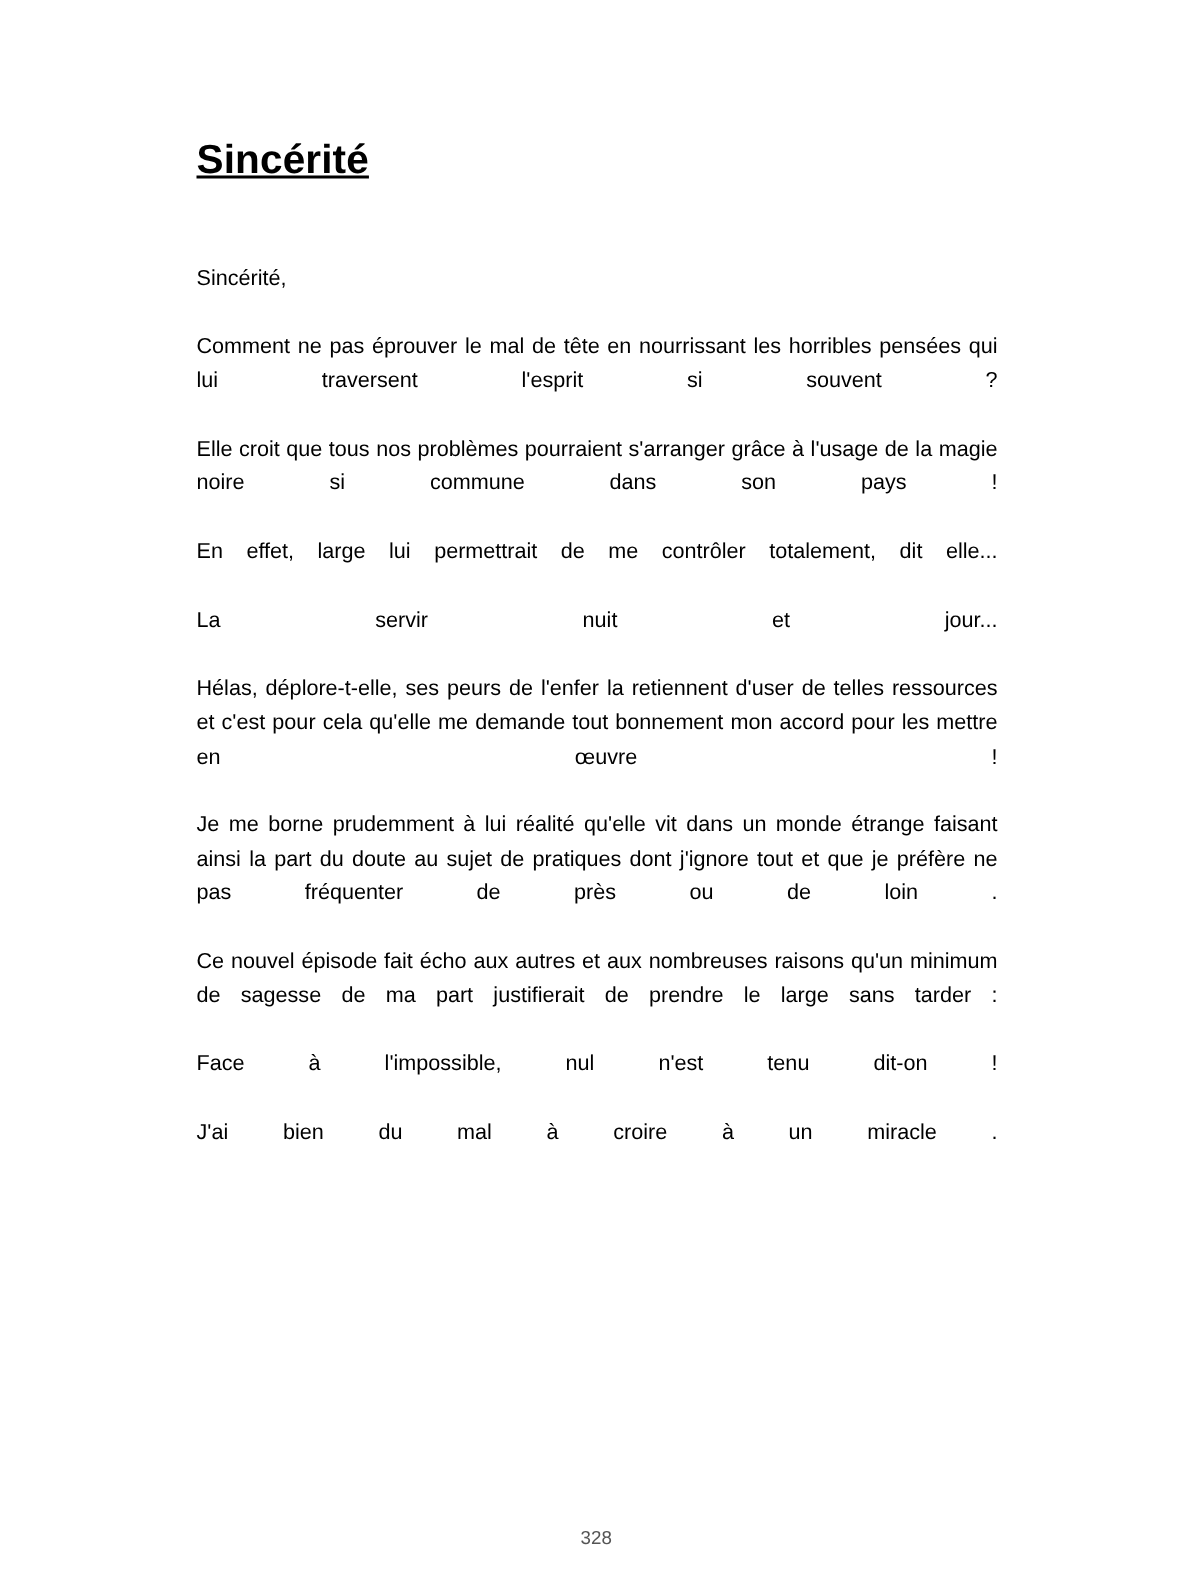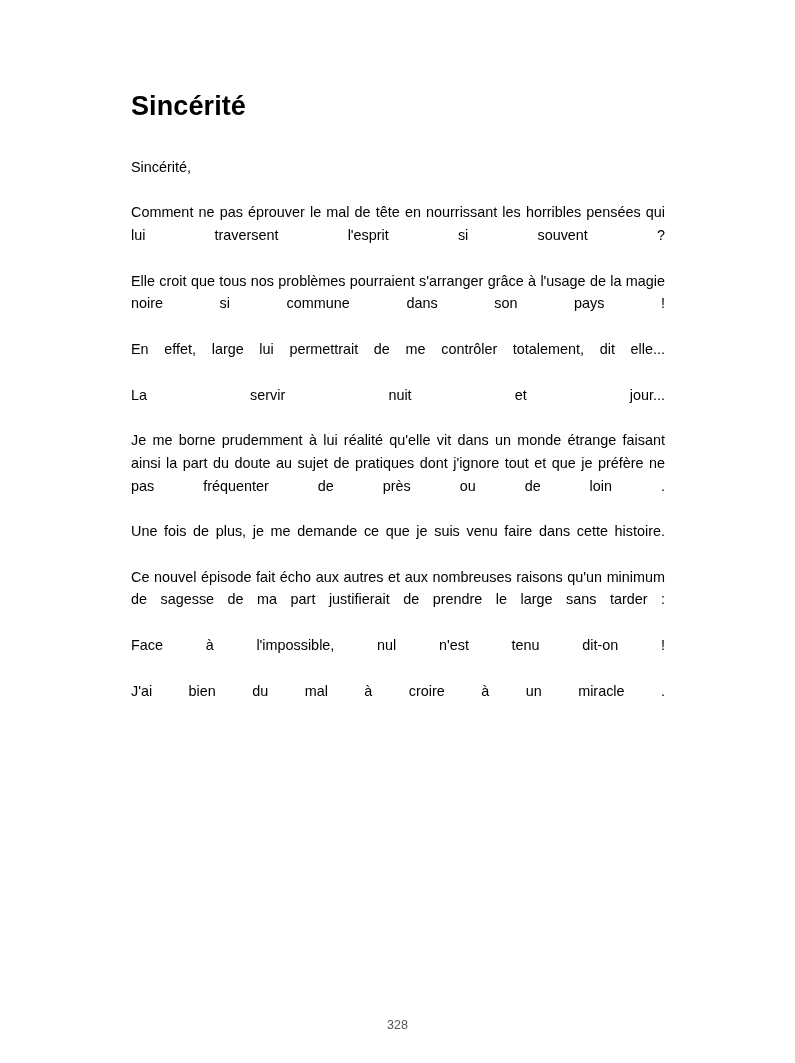--- a/index.html
+++ b/index.html
@@ -26,22 +26,23 @@
   .content {
     position: absolute;
     left: 131px;
     top: 92px;
     width: 534px;
   }
   .doc-title {
     font-size: 27px;
     font-weight: bold;
     line-height: 1.1;
-    margin: 0 0 34px 0;
+    margin: 0 0 53px 0;
     letter-spacing: 0.1px;
+    text-decoration: underline;
   }
   .body-text p {
     margin: 0 0 0.5px 0;
     font-size: 14.4px;
     line-height: 22.6px;
     text-align: justify;
     text-justify: inter-word;
     -webkit-hyphens: none;
     hyphens: none;
   }
@@ -66,22 +67,22 @@
 
 <div class="page">
   <div class="content">
     <h1 class="doc-title">Sincérité</h1>
     <div class="body-text">
       <p>Sincérité,</p>
       <p>Comment ne pas éprouver le mal de tête en nourrissant les horribles pensées qui lui traversent l'esprit si souvent ?</p>
       <p>Elle croit que tous nos problèmes pourraient s'arranger grâce à l'usage de la magie noire si commune dans son pays !</p>
       <p>En effet, large lui permettrait de me contrôler totalement, dit elle...</p>
       <p>La servir nuit et jour...</p>
+      <p>Hélas, déplore-t-elle, ses peurs de l'enfer la retiennent d'user de telles ressources et c'est pour cela qu'elle me demande tout bonnement mon accord pour les mettre en œuvre !</p>
       <p>Je me borne prudemment à lui réalité qu'elle vit dans un monde étrange faisant ainsi la part du doute au sujet de pratiques dont j'ignore tout et que je préfère ne pas fréquenter de près ou de loin .</p>
-      <p>Une fois de plus, je me demande ce que je suis venu faire dans cette histoire.</p>
       <p>Ce nouvel épisode fait écho aux autres et aux nombreuses raisons qu'un minimum de sagesse de ma part justifierait de  prendre le large sans tarder :</p>
       <p>Face à l'impossible, nul n'est tenu dit-on !</p>
       <p>J'ai bien du mal à croire à un miracle .</p>
 
     </div>
   </div>
   <div class="page-number">328</div>
 </div>
 
 </body></html>

